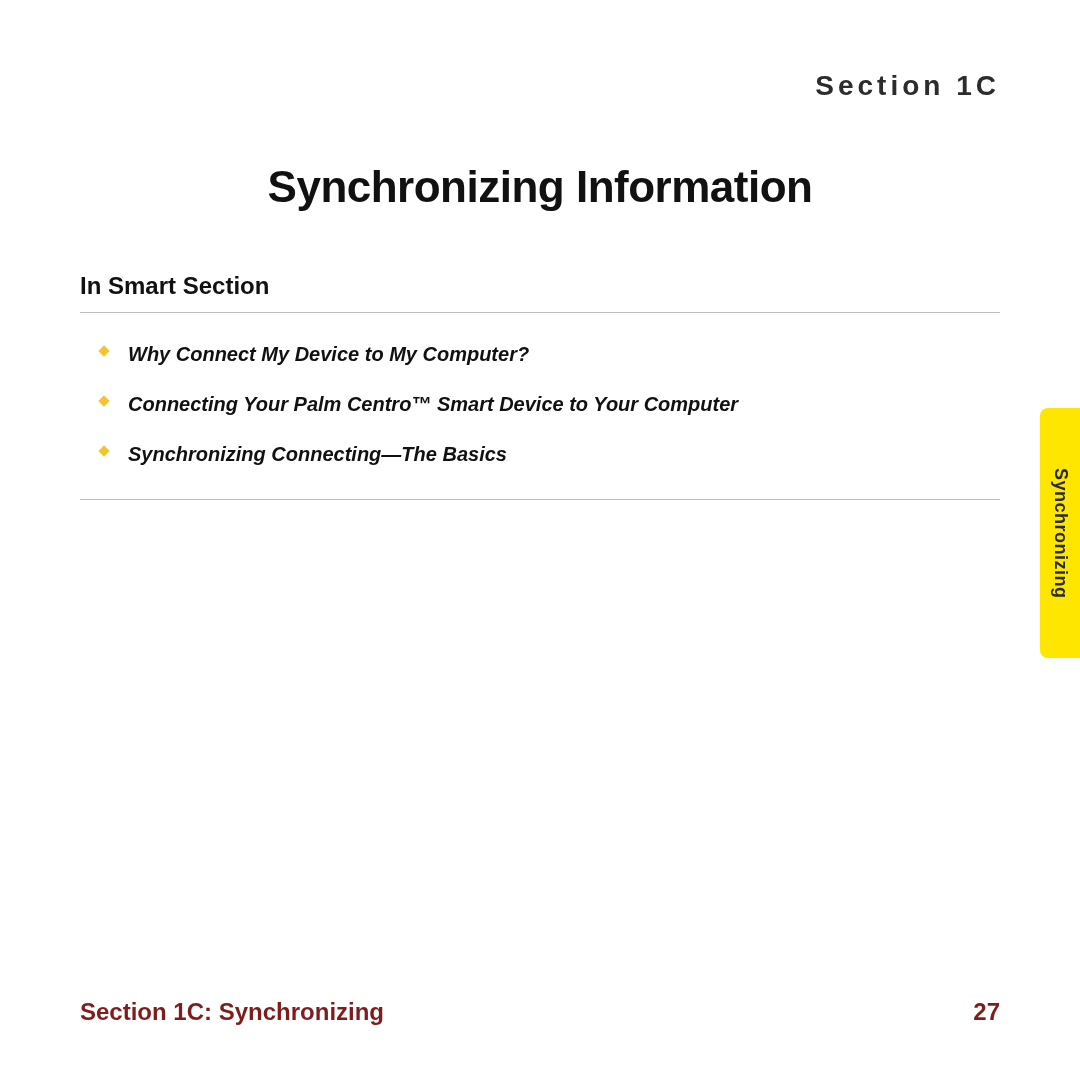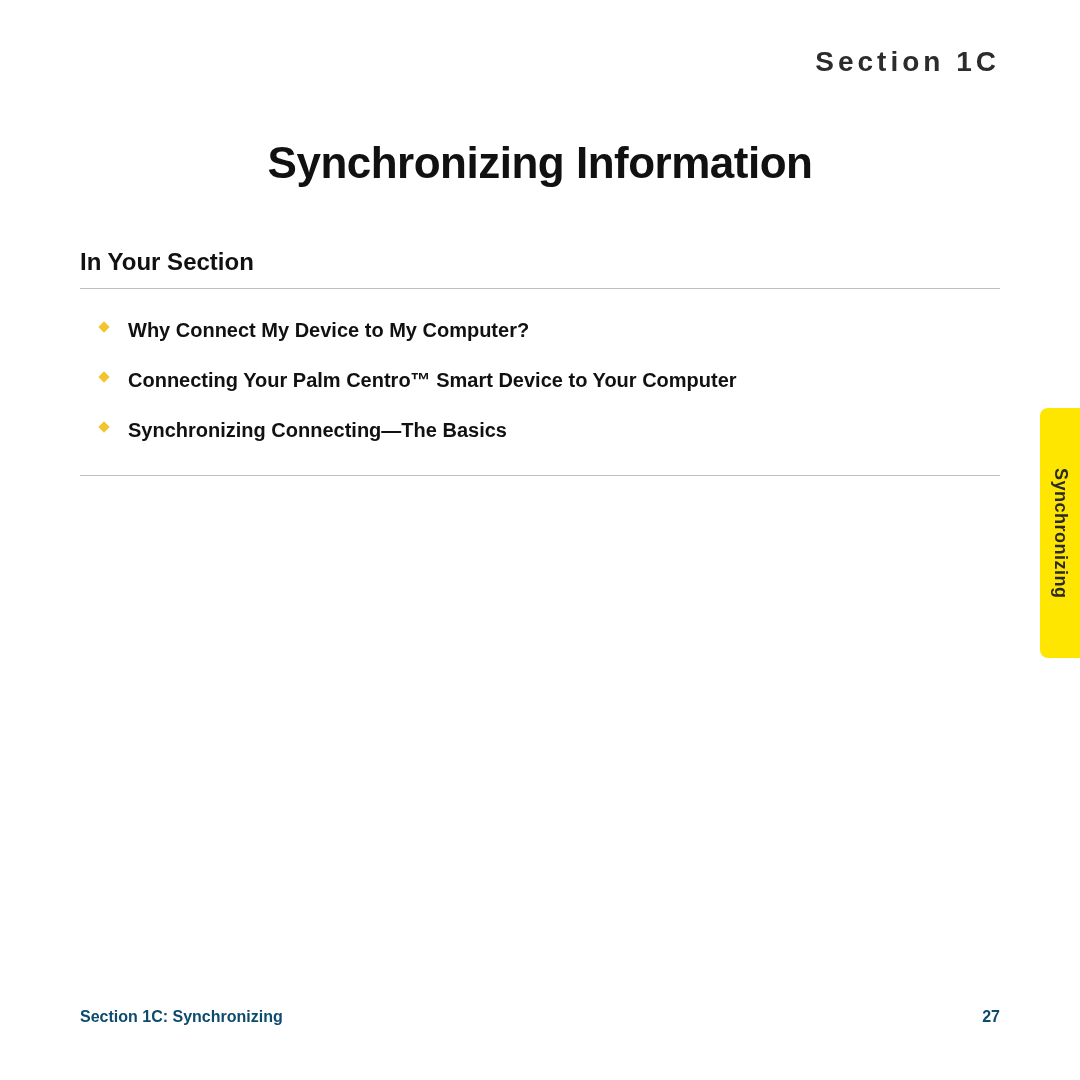--- a/index.html
+++ b/index.html
@@ -11,21 +11,21 @@
     font-family: "Segoe UI", "Helvetica Neue", Arial, sans-serif;
     color: #1a1a1a;
     position: relative;
     overflow: hidden;
   }
   .page {
     position: relative;
     width: 1080px;
     height: 1080px;
     box-sizing: border-box;
-    padding: 40px 80px 40px 80px;
+    padding: 64px 80px 40px 80px;
   }
   .section-label {
     text-align: right;
     font-size: 28px;
     font-weight: 700;
     letter-spacing: 4px;
     color: #2c2c2c;
     margin: 6px 0 60px 0;
   }
   .title {
@@ -44,20 +44,21 @@
   }
   hr.rule {
     border: none;
     border-top: 1px solid #bfbfbf;
     margin: 0;
   }
   ul.items {
     list-style: none;
     margin: 28px 0 32px 0;
     padding: 0 0 0 20px;
+    font-style: italic;
   }
   ul.items li {
     position: relative;
     padding-left: 28px;
     margin: 0 0 24px 0;
     font-size: 20px;
     font-weight: 700;
     color: #111;
     line-height: 1.3;
   }
@@ -92,35 +93,35 @@
     letter-spacing: 0.5px;
   }
   .footer {
     position: absolute;
     left: 80px;
     right: 80px;
     bottom: 54px;
     display: flex;
     justify-content: space-between;
     align-items: baseline;
-    font-size: 16px;
+    font-size: 24px;
     font-weight: 700;
-    color: #0c4a6e;
+    color: #7f1d1d;
   }
 </style>
 </head>
 <body>
 
 <div class="page">
 
   <div class="section-label">Section 1C</div>
 
   <h1 class="title">Synchronizing Information</h1>
 
-  <div class="subhead">In Your Section</div>
+  <div class="subhead">In Smart Section</div>
 
   <hr class="rule">
 
   <ul class="items">
     <li>Why Connect My Device to My Computer?</li>
     <li>Connecting Your Palm Centro™ Smart Device to Your Computer</li>
     <li>Synchronizing Connecting—The Basics</li>
   </ul>
 
   <hr class="rule">

